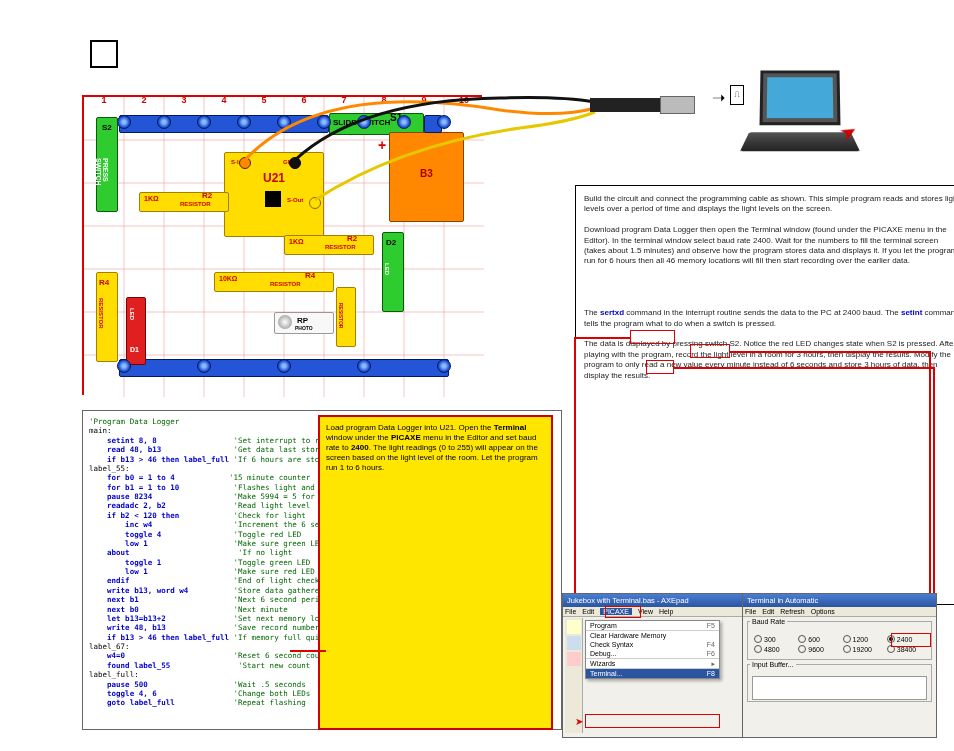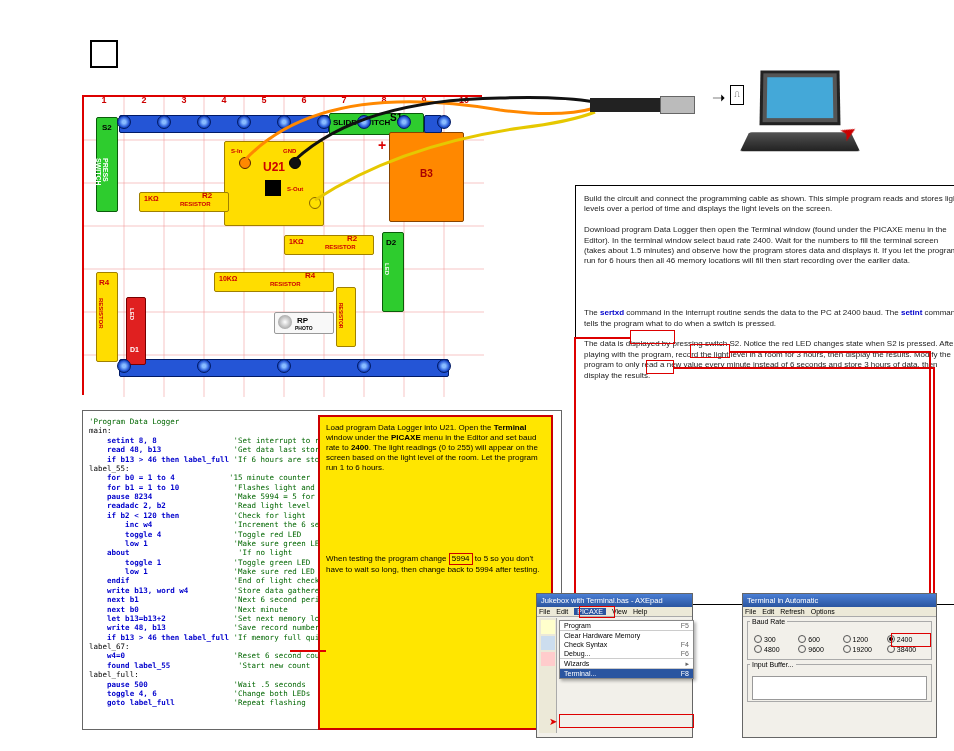--- a/index.html
+++ b/index.html
@@ -125,21 +125,21 @@
     <span class="comp-label" style="top:-2px;left:60px;color:#000;font-size:10px">S1</span>
   </div>
 
   <div class="snap-base snap-orange" style="top:35px;left:305px;width:75px;height:90px">
     <span class="comp-label" style="top:35px;left:30px;color:#a00;font-size:10px">B3</span>
     <span class="comp-label" style="top:4px;left:-12px;color:#d00;font-size:14px">+</span>
   </div>
 
   <div class="snap-base snap-blue" style="top:18px;left:340px;width:18px;height:18px"></div>
 
-  <div class="snap-base snap-yellow" style="top:44px;left:140px;width:100px;height:85px">
+  <div class="snap-base snap-yellow" style="top:55px;left:140px;width:100px;height:85px">
     <span class="comp-label" style="top:18px;left:38px;color:#c00;font-size:12px">U21</span>
     <div style="position:absolute;top:38px;left:40px;width:16px;height:16px;background:#000"></div>
     <span class="comp-label" style="top:6px;left:6px;color:#c00;font-size:6px">S-In</span>
     <span class="comp-label" style="top:6px;left:58px;color:#c00;font-size:6px">GND</span>
     <span class="comp-label" style="top:44px;left:62px;color:#c00;font-size:6px">S-Out</span>
   </div>
 
   <div style="position:absolute;top:60px;left:155px;width:12px;height:12px;border-radius:50%;background:#ff8800;border:1px solid #552200"></div>
   <div style="position:absolute;top:60px;left:205px;width:12px;height:12px;border-radius:50%;background:#111;border:1px solid #000"></div>
   <div style="position:absolute;top:100px;left:225px;width:12px;height:12px;border-radius:50%;background:#ffe000;border:1px solid #886600"></div>
@@ -286,28 +286,25 @@
       <pre><span class="blue">    toggle 4, 6                 </span><span class="green">'Change both LEDs</span></pre>
       <pre><span class="blue">    goto label_full             </span><span class="green">'Repeat flashing</span></pre>
     </div>
 </div>
 
 <div class="yellow-note">
   <p>
     <span>Load program Data Logger into U21. Open the </span><b>Terminal</b><span> window under the </span><b>PICAXE</b><span> menu in the Editor and set baud rate to </span><b>2400</b><span>. The light readings (0 to 255) will appear on the screen based on the light level of the room. Let the program run 1 to 6 hours.</span>
   </p>
   <br><br><br><br><br><br><br><br>
-  <p>
-    <span>When testing the program change </span><span class="rbox">5994</span><span> to 5 so you don't have to wait so long, then change back to 5994 after testing.</span>
-  </p>
 </div>
 
 <div class="red-line" style="top:650px;left:290px;width:36px;height:1.5px"></div>
 
-<div class="shot" style="top:593px;left:536px;width:157px;height:145px">
+<div class="shot" style="top:593px;left:562px;width:184px;height:145px">
   <div class="shot-title">
     <span>Jukebox with Terminal.bas - AXEpad</span>
   </div>
   <div class="shot-menu">
     <span>File</span>
     <span>Edit</span>
     <span style="background:#2a55a0;color:#fff;padding:0 3px">PICAXE</span>
     <span>View</span>
     <span>Help</span>
   </div>

